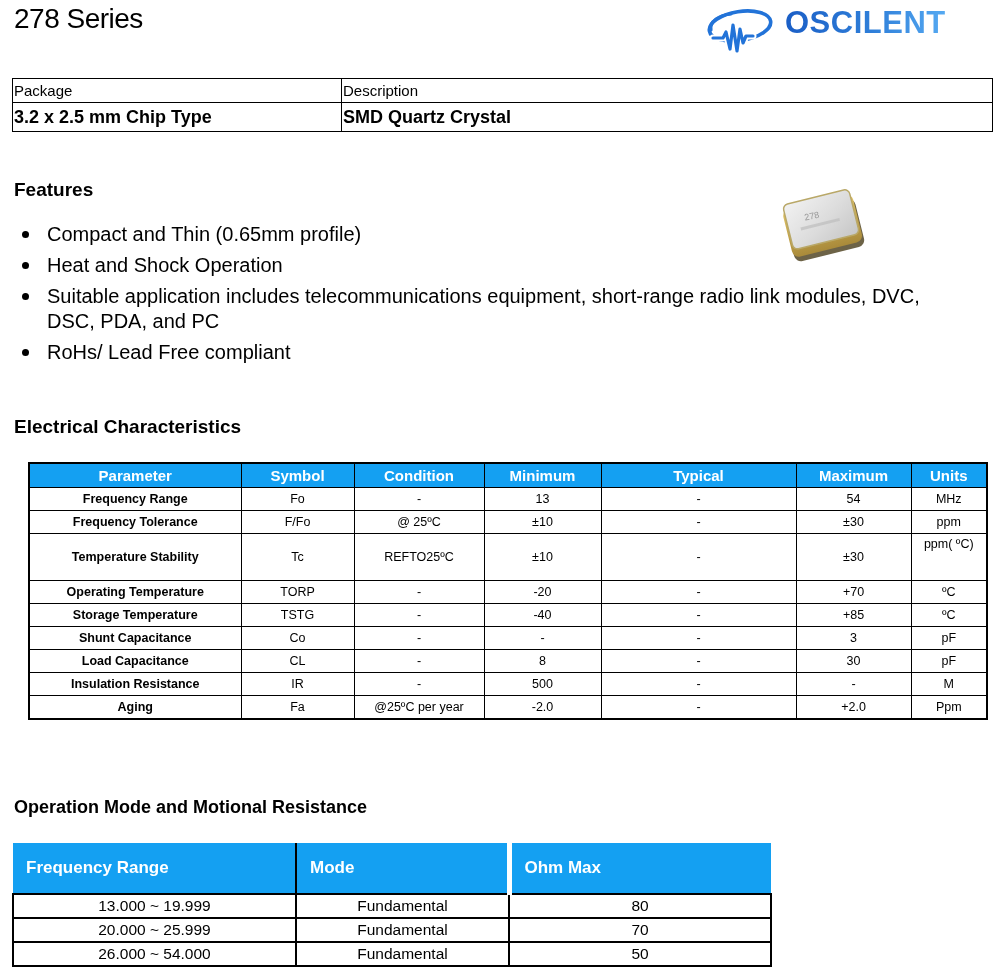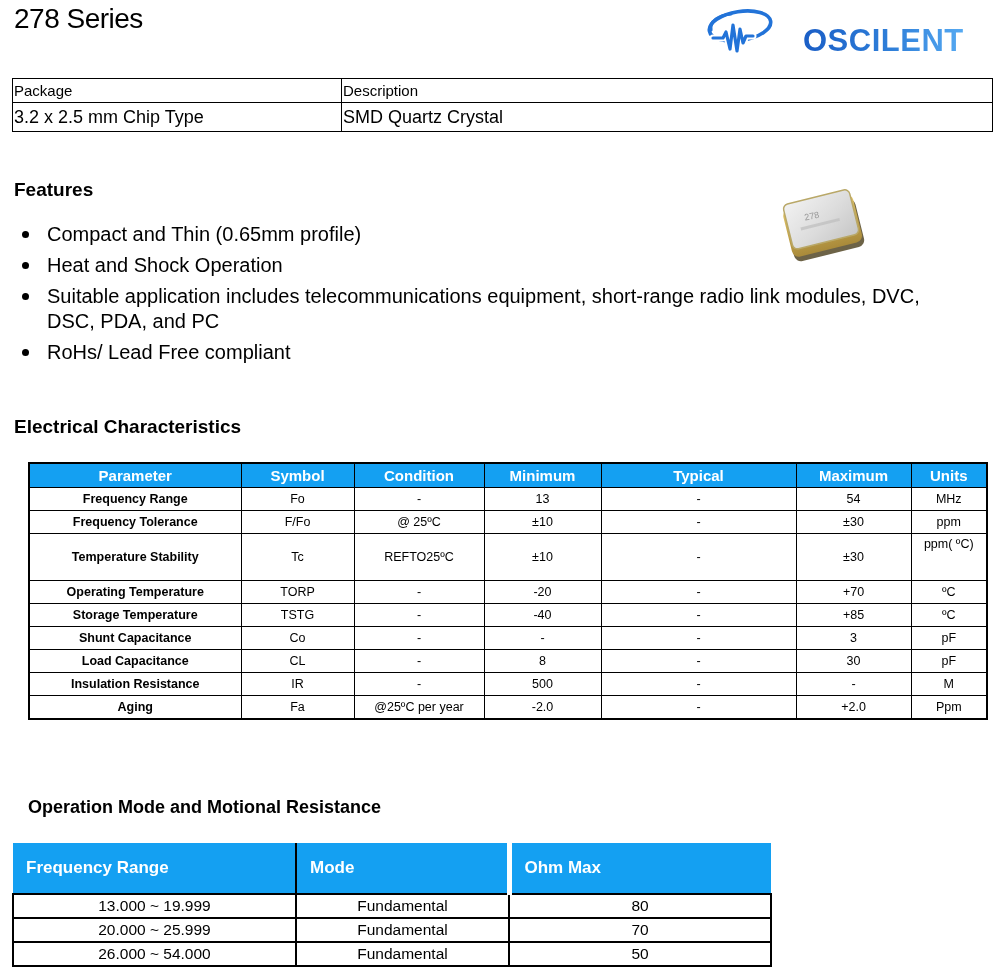--- a/index.html
+++ b/index.html
@@ -6,48 +6,48 @@
   body{
     width:1004px;height:978px;position:relative;
     font-family:"Liberation Sans",sans-serif;color:#000;
     -webkit-font-smoothing:antialiased;
   }
   
   .page-title{
     position:absolute;left:14px;top:3px;
     font-size:28px;font-weight:normal;letter-spacing:-0.5px;
   }
-  .logo{position:absolute;left:697px;top:5px;display:flex;align-items:flex-end;gap:24px;}
+  .logo{position:absolute;left:697px;top:5px;display:flex;align-items:flex-start;gap:6px;}
   .logo-word{
     font-size:31px;font-weight:bold;letter-spacing:0.5px;color:#2e7fd9;
   }
   @supports ((-webkit-background-clip:text) or (background-clip:text)){
     .logo-word{
       background:linear-gradient(90deg,#1a5ec6 0%,#2f7fd9 55%,#56aaf2 100%);
       -webkit-background-clip:text;background-clip:text;color:transparent;
     }
   }
   
   .pkg-table{
     position:absolute;left:12px;top:78px;width:980px;
     border-collapse:collapse;table-layout:fixed;
   }
   .pkg-table td{border:1.5px solid #000;text-align:left;}
   .pkg-table .hdr td{height:21px;font-size:15px;}
-  .pkg-table .val td{height:26px;font-size:18px;font-weight:normal;}
+  .pkg-table .val td{height:26px;font-size:18px;font-weight:bold;}
   
   .features-heading{position:absolute;left:14px;top:179px;font-size:19px;font-weight:bold;}
   .feature-list{position:absolute;left:20px;top:222px;width:930px;}
   .feature-item{position:relative;padding-left:27px;font-size:20px;line-height:25px;margin-bottom:6px;}
   .feature-item .bullet{
     position:absolute;left:2px;top:9px;width:7px;height:7px;border-radius:50%;background:#000;
   }
   
   .elec-heading{position:absolute;left:14px;top:416px;font-size:19px;font-weight:bold;}
-  .op-heading{position:absolute;left:28px;top:797px;font-size:18px;font-weight:bold;}
+  .op-heading{position:absolute;left:14px;top:797px;font-size:18px;font-weight:bold;}
   
   .elec-table{
     position:absolute;left:28px;top:462px;width:958px;
     border-collapse:collapse;table-layout:fixed;border:2px solid #000;
   }
   .elec-table th,.elec-table td{border:1px solid #000;text-align:center;padding:0 2px;}
   .elec-table thead th{
     background:#14a0f2;color:#fff;font-weight:bold;font-size:15px;height:23px;
   }
   .elec-table tbody td{font-size:12.5px;height:22px;}

